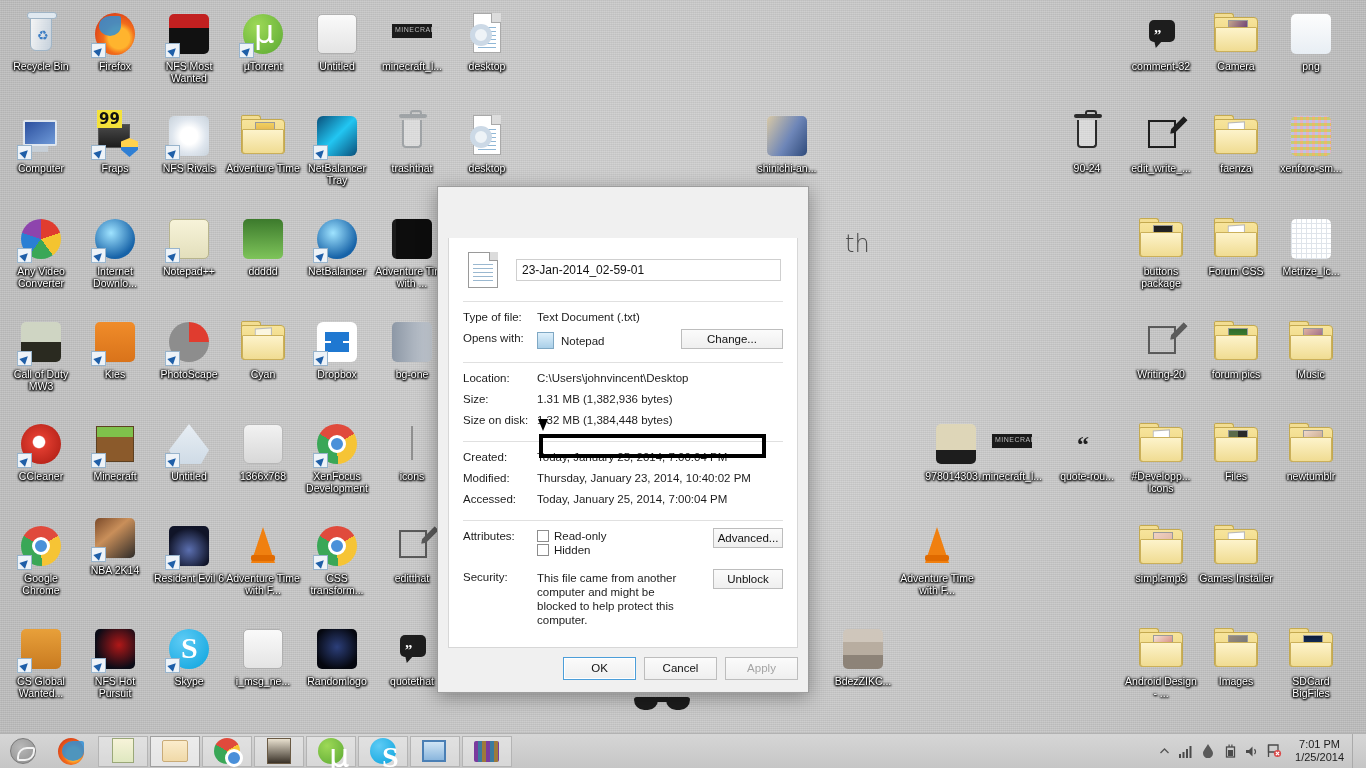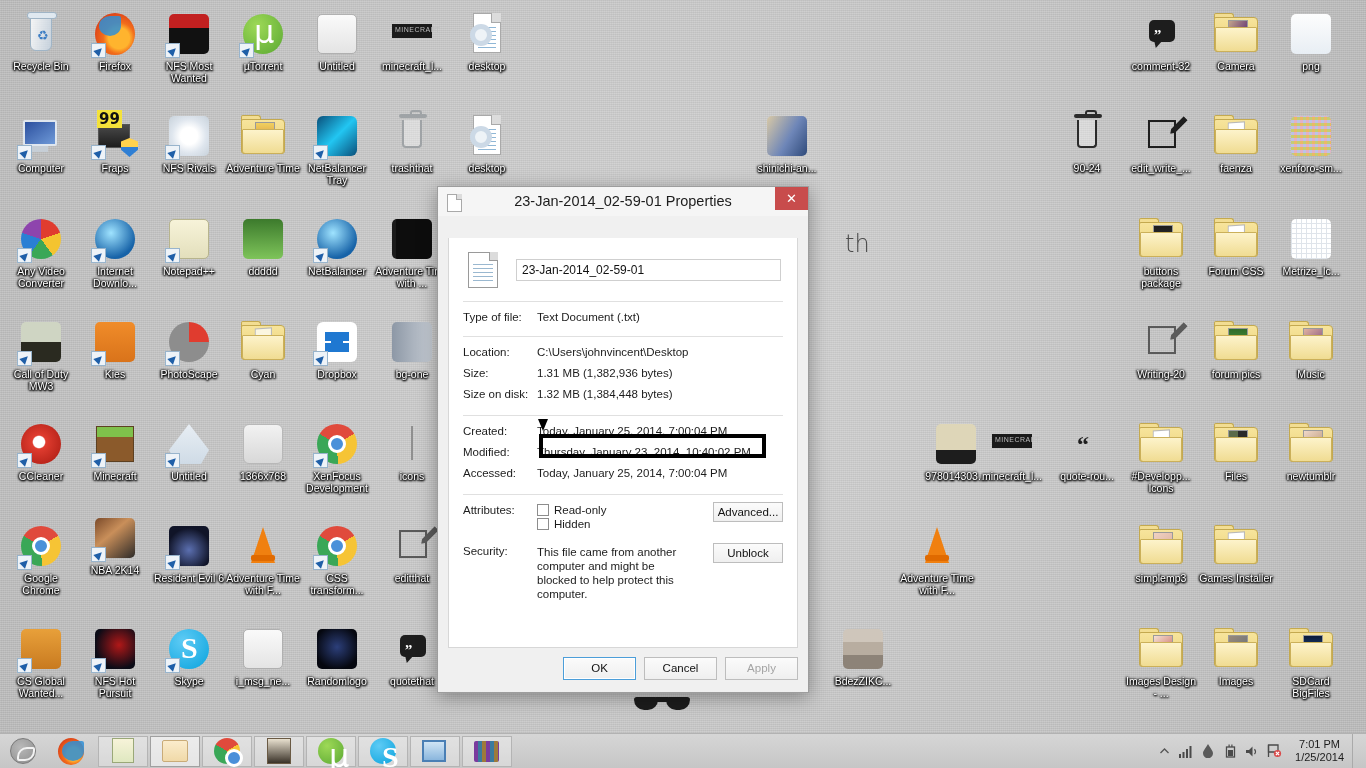--- a/index.html
+++ b/index.html
@@ -949,21 +949,21 @@
       </div>
       <div class="icon" style="left: 1124px; top: 625px;">
         <div class="glyph">
           <div class="folder">
             <div class="tab"></div>
             <div class="back"></div>
             <div class="pic ph-and"></div>
             <div class="front"></div>
           </div>
         </div>
-        <span class="lbl">Images Design - ...</span>
+        <span class="lbl">Android Design - ...</span>
       </div>
       <div class="icon" style="left: 1199px; top: 625px;">
         <div class="glyph">
           <div class="folder">
             <div class="tab"></div>
             <div class="back"></div>
             <div class="pic ph-imgs"></div>
             <div class="front"></div>
           </div>
         </div>
@@ -976,42 +976,45 @@
             <div class="back"></div>
             <div class="pic ph-sd"></div>
             <div class="front"></div>
           </div>
         </div>
         <span class="lbl">SDCard BigFiles</span>
       </div>
     </div>
 
   <div id="dialog">
-    <div id="titlebar">
-      <div class="ticon"></div>
-      <div id="dlg-title">23-Jan-2014_02-59-01 Properties</div>
-      <button id="close-btn">✕</button>
-    </div>
 
 
     <div id="tabpanel">
       <div class="filename-row">
         <div class="file-bigicon">
             <div class="ln"></div>
           </div>
         <input id="filename-input" type="text" value="23-Jan-2014_02-59-01" style="">
       </div>
 
       <div class="hr"></div>
 
       <div class="prow">
         <span class="plabel">Type of file:</span>
         <span class="pvalue">Text Document (.txt)</span>
       </div>
 
+      <div class="prow">
+        <span class="plabel">Opens with:</span>
+        <span class="pvalue" style="display:flex;align-items:center;">
+          <span style="width:17px;height:17px;display:inline-block;background:linear-gradient(#dff0fb,#a9cfe8);border:1px solid #7fa8c4;margin-right:7px;"></span>
+          <span>Notepad</span>
+          <span class="btn" id="change-btn">Change...</span>
+        </span>
+      </div>
 
       <div class="hr"></div>
 
       <div class="prow">
         <span class="plabel">Location:</span>
         <span class="pvalue">C:\Users\johnvincent\Desktop</span>
       </div>
       <div class="prow">
         <span class="plabel">Size:</span>
         <span class="pvalue">1.31 MB (1,382,936 bytes)</span>

